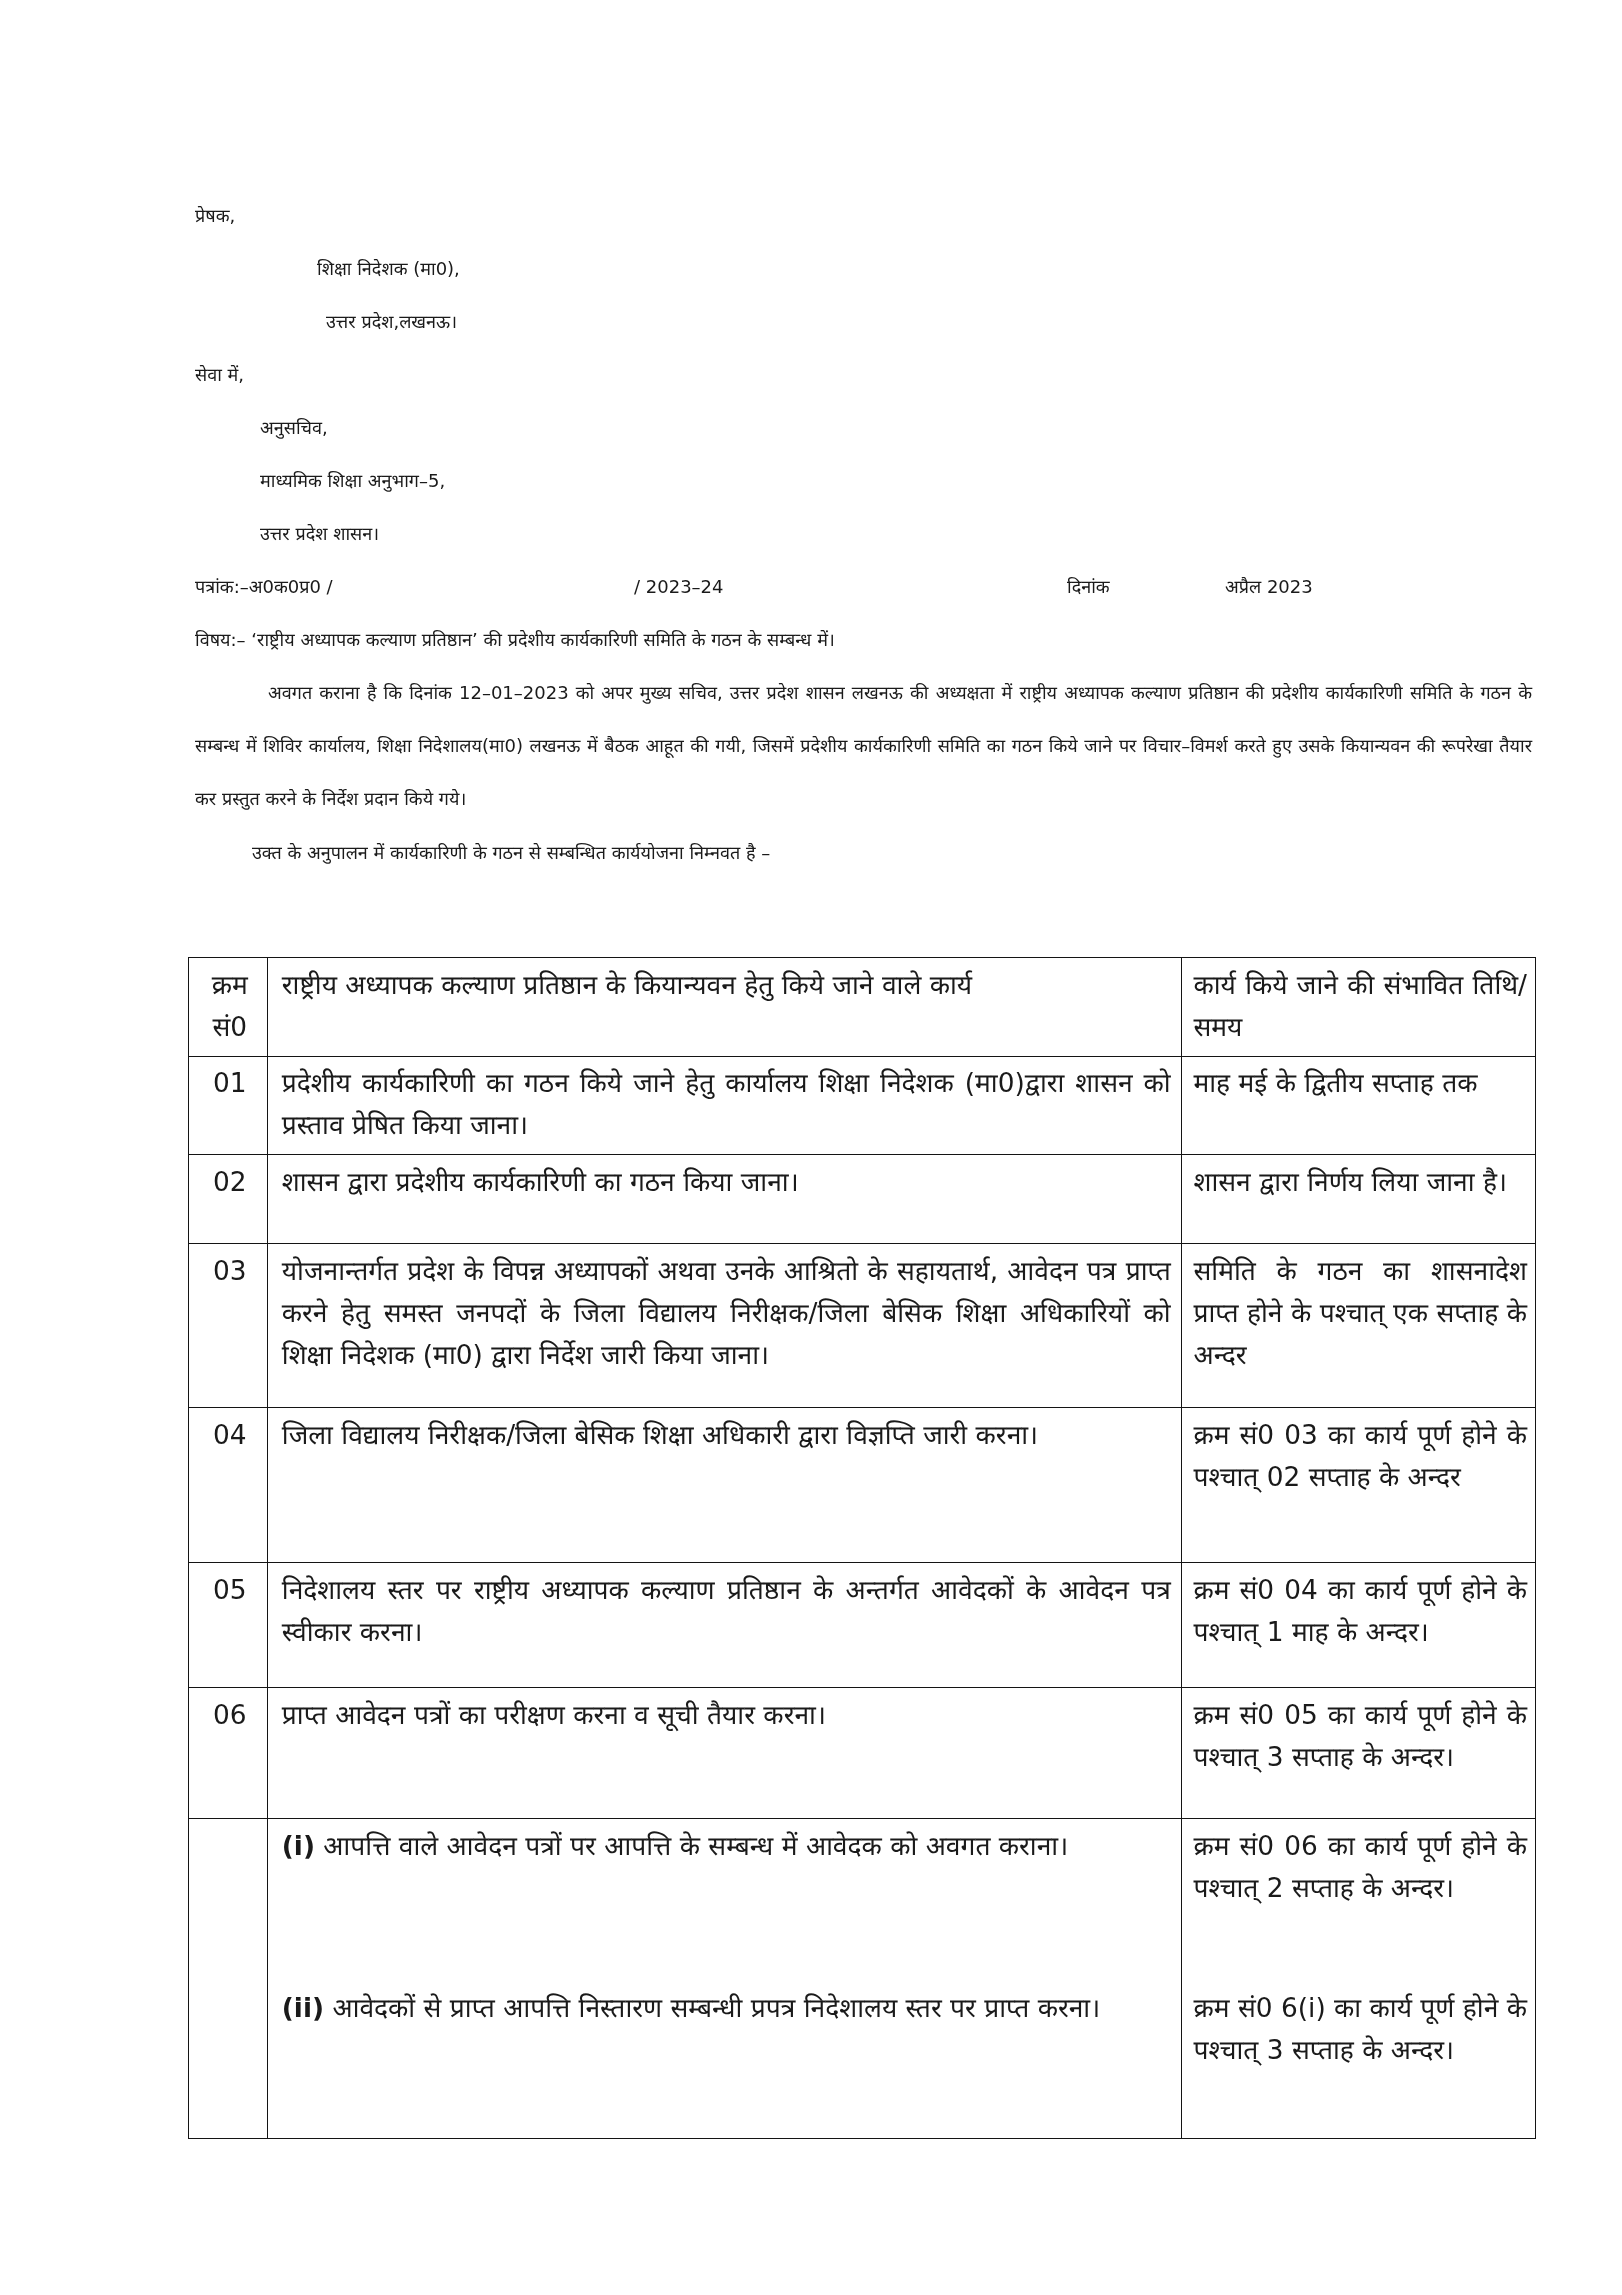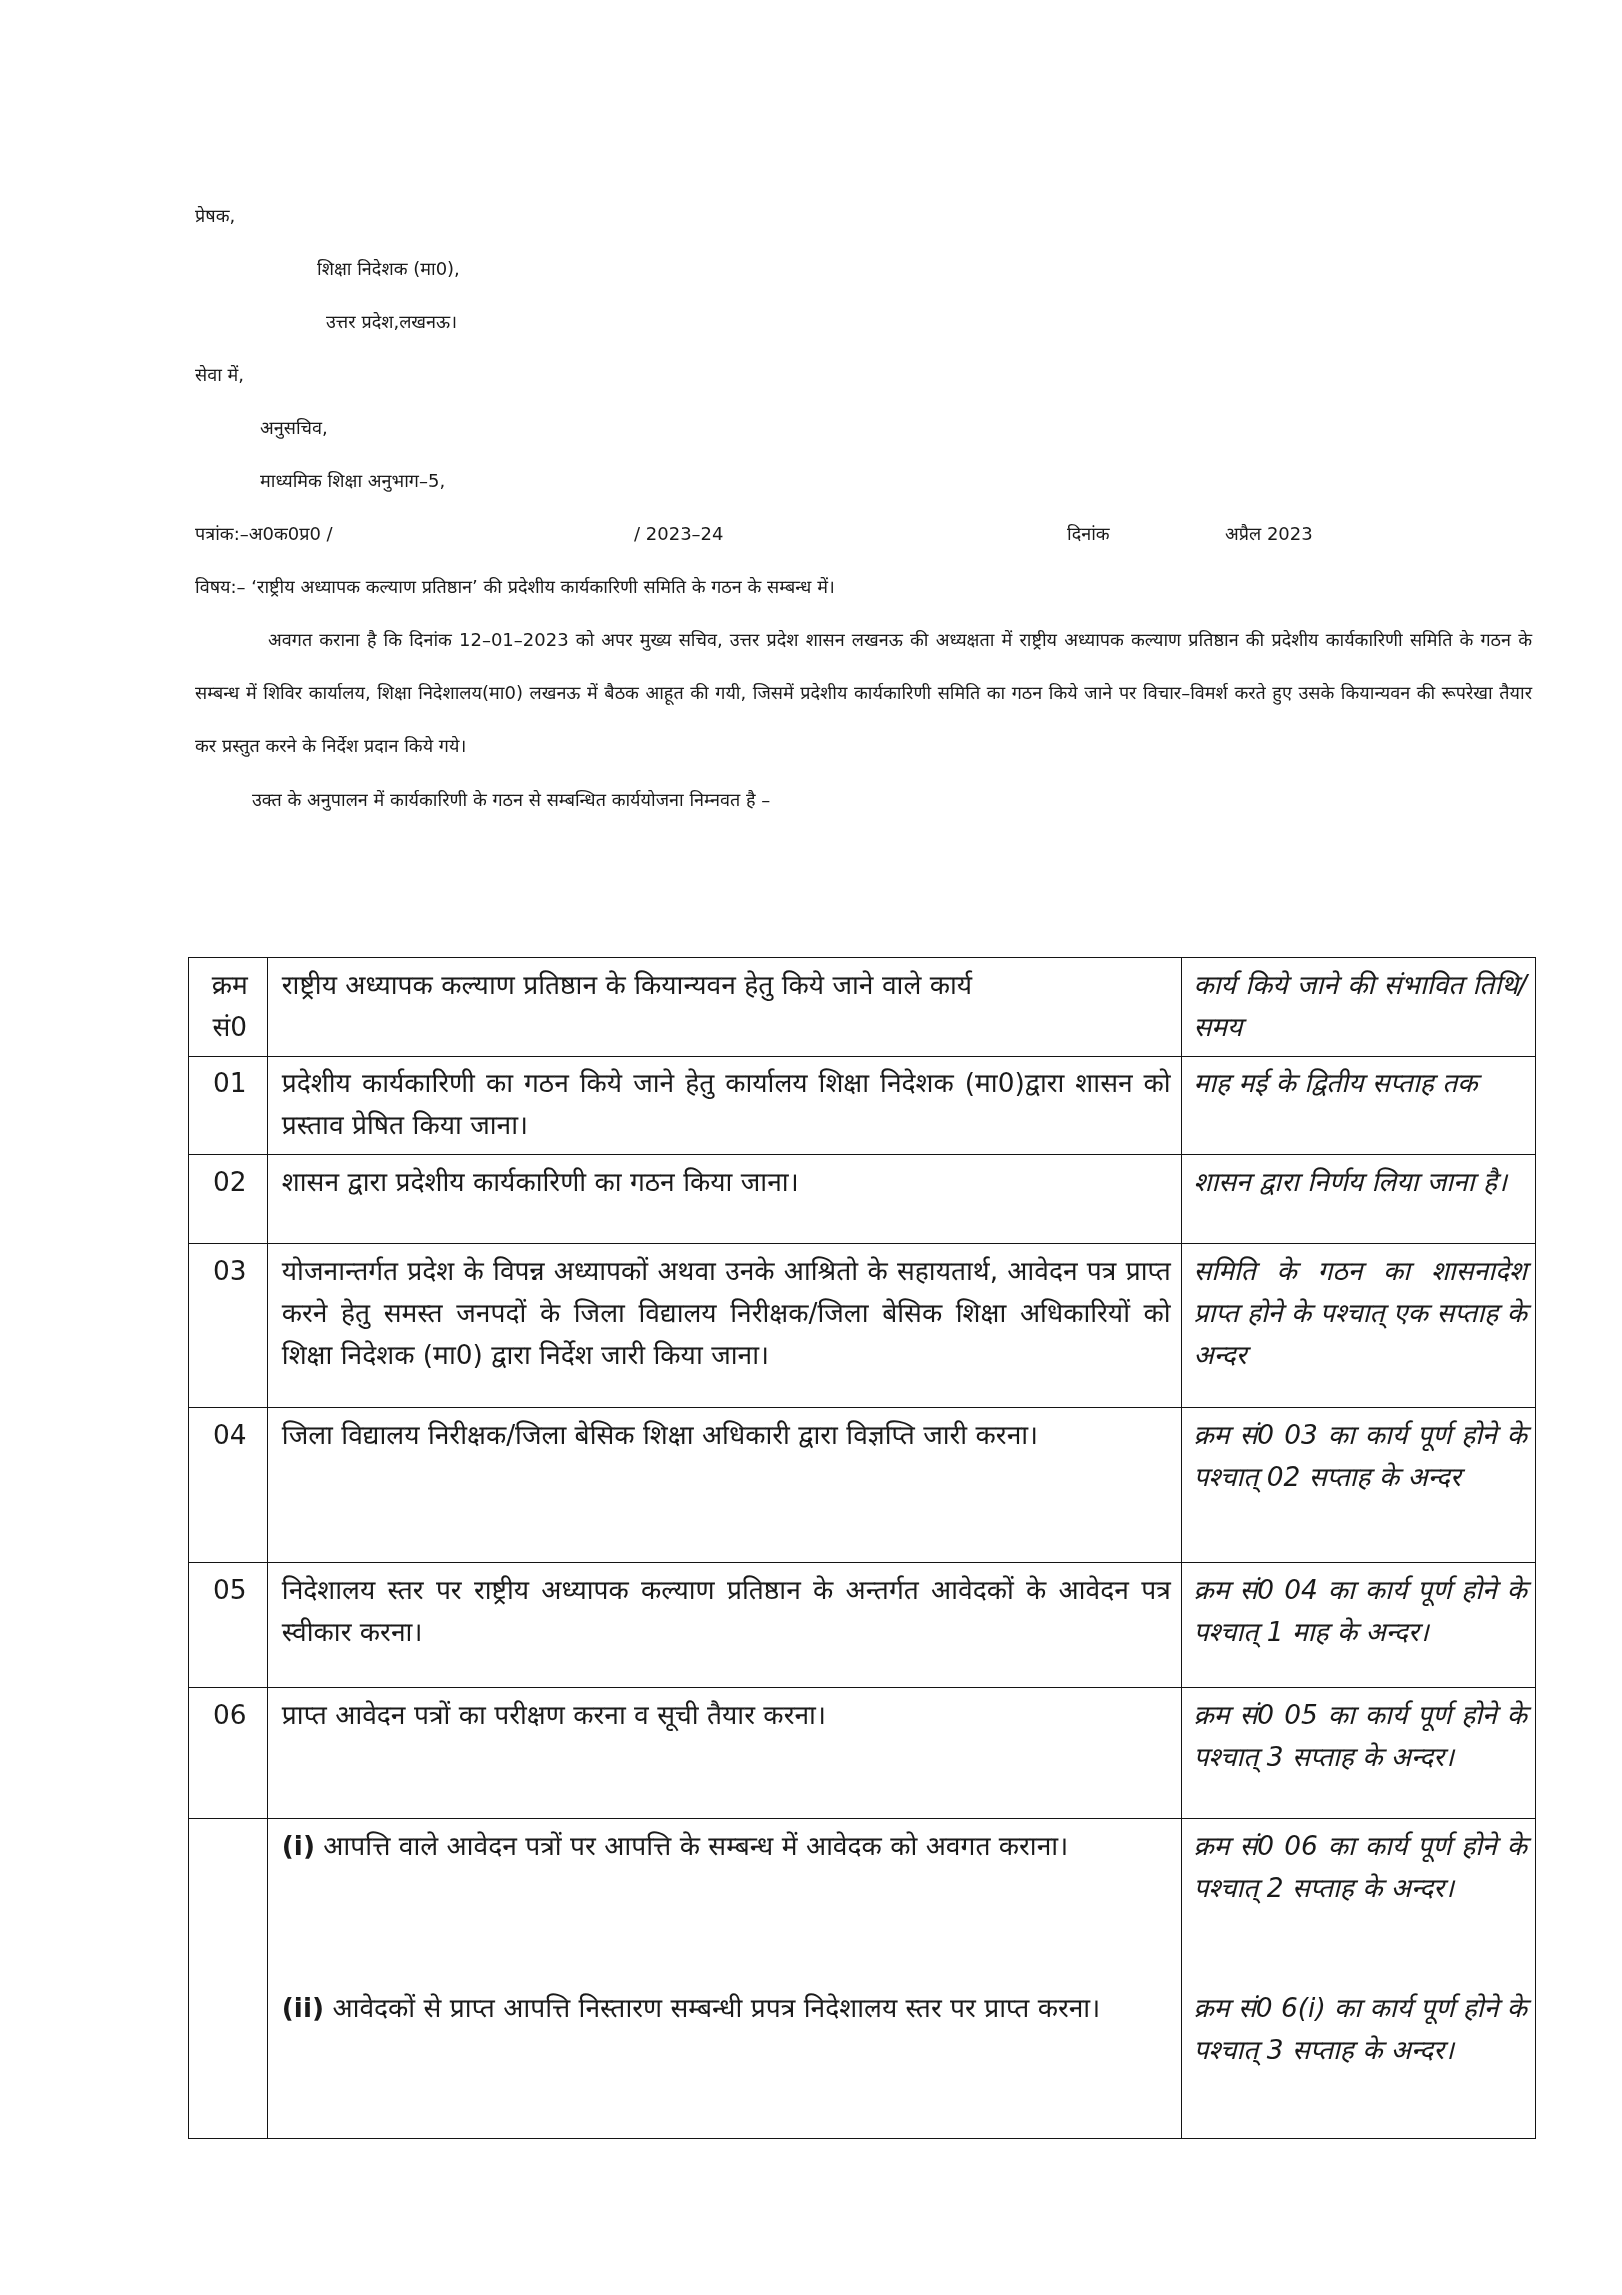--- a/index.html
+++ b/index.html
@@ -51,21 +51,21 @@
   .action-table col.c-task { width: 914px; }
   .action-table col.c-time { width: 354px; }
   .action-table td, .action-table th {
     border: 1.7px solid #141414;
     vertical-align: top;
     padding: 5.7px 10.3px 8px 13.8px;
     font-weight: normal;
     text-align: left;
   }
   .action-table .cell-task { text-align: justify; }
-  .action-table .cell-time { text-align: justify; padding-left: 11.5px; padding-right: 8px; font-style: italic; }
+  .action-table .cell-time { text-align: justify; padding-left: 11.5px; padding-right: 8px; }
   .action-table .cell-sno  { text-align: center; padding-left: 7px; padding-right: 3.4px; }
 
   tr.hdr       { height: 86px; }
   tr.r1        { height: 98px; }
   tr.r2        { height: 89px; }
   tr.r3        { height: 164px; }
   tr.r4        { height: 155px; }
   tr.r5        { height: 125px; }
   tr.r6        { height: 131px; }
   tr.r7        { height: 320px; }
@@ -86,20 +86,21 @@
 
   <div class="letter">
 
     <div>प्रेषक,</div>
     <div class="indent-from">शिक्षा निदेशक (मा0),</div>
     <div class="indent-from2">उत्तर प्रदेश,लखनऊ।</div>
 
     <div>सेवा में,</div>
     <div class="indent-to">अनुसचिव,</div>
     <div class="indent-to">माध्यमिक शिक्षा अनुभाग–5,</div>
+    <div class="indent-to">उत्तर प्रदेश शासन।</div>
 
     <div class="ref-line">
       <span class="ref-patrank">पत्रांक:–अ0क0प्र0  /</span>
       <span class="ref-year">/ 2023–24</span>
       <span class="ref-dinank">दिनांक</span>
       <span class="ref-date">अप्रैल 2023</span>
     </div>
 
     <div>विषय:– ‘राष्ट्रीय अध्यापक कल्याण प्रतिष्ठान’ की प्रदेशीय कार्यकारिणी समिति के गठन के सम्बन्ध में।</div>
 

